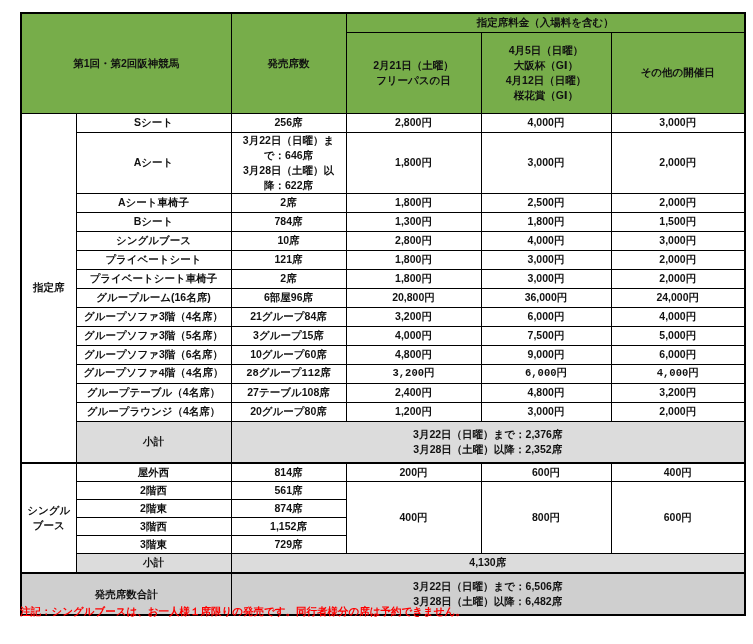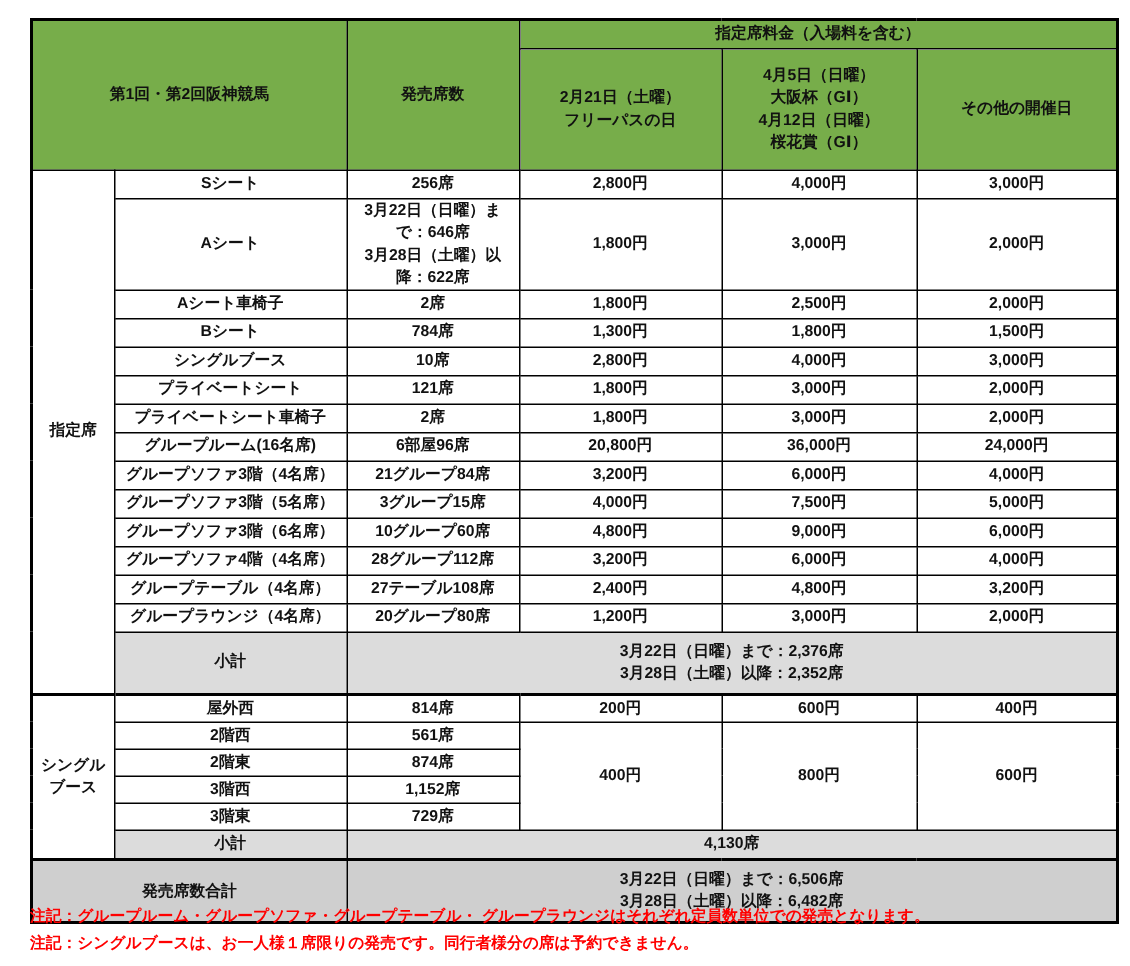--- a/index.html
+++ b/index.html
@@ -270,21 +270,21 @@
           <td rowspan="1">
             <span class="cell-line">4,800円</span>
           </td>
           <td rowspan="1">
             <span class="cell-line">9,000円</span>
           </td>
           <td rowspan="1">
             <span class="cell-line">6,000円</span>
           </td>
         </tr>
-        <tr style="height: 19px;">
+        <tr style="height: 19px; font-family: Liberation Mono, monospace;">
           <td>
             <span class="cell-line">グループソファ4階（4名席）</span>
           </td>
           <td>
             <span class="cell-line">28グループ112席</span>
           </td>
           <td rowspan="1">
             <span class="cell-line">3,200円</span>
           </td>
           <td rowspan="1">
@@ -412,16 +412,15 @@
           </td>
           <td colspan="4" class="thick-top">
             <span class="cell-line">3月22日（日曜）まで：6,506席</span>
             <span class="cell-line">3月28日（土曜）以降：6,482席</span>
           </td>
         </tr>
       </tbody>
   </table>
 
   <div class="footnotes">
-    <div class="footnote">注記：グループルーム・グループソファ・グループテーブル・ グループラウンジはそれぞれ定員数単位での発売となります。</div>
     <div class="footnote">注記：シングルブースは、お一人様１席限りの発売です。同行者様分の席は予約できません。</div>
   </div>
 </div>
 
 </body></html>

